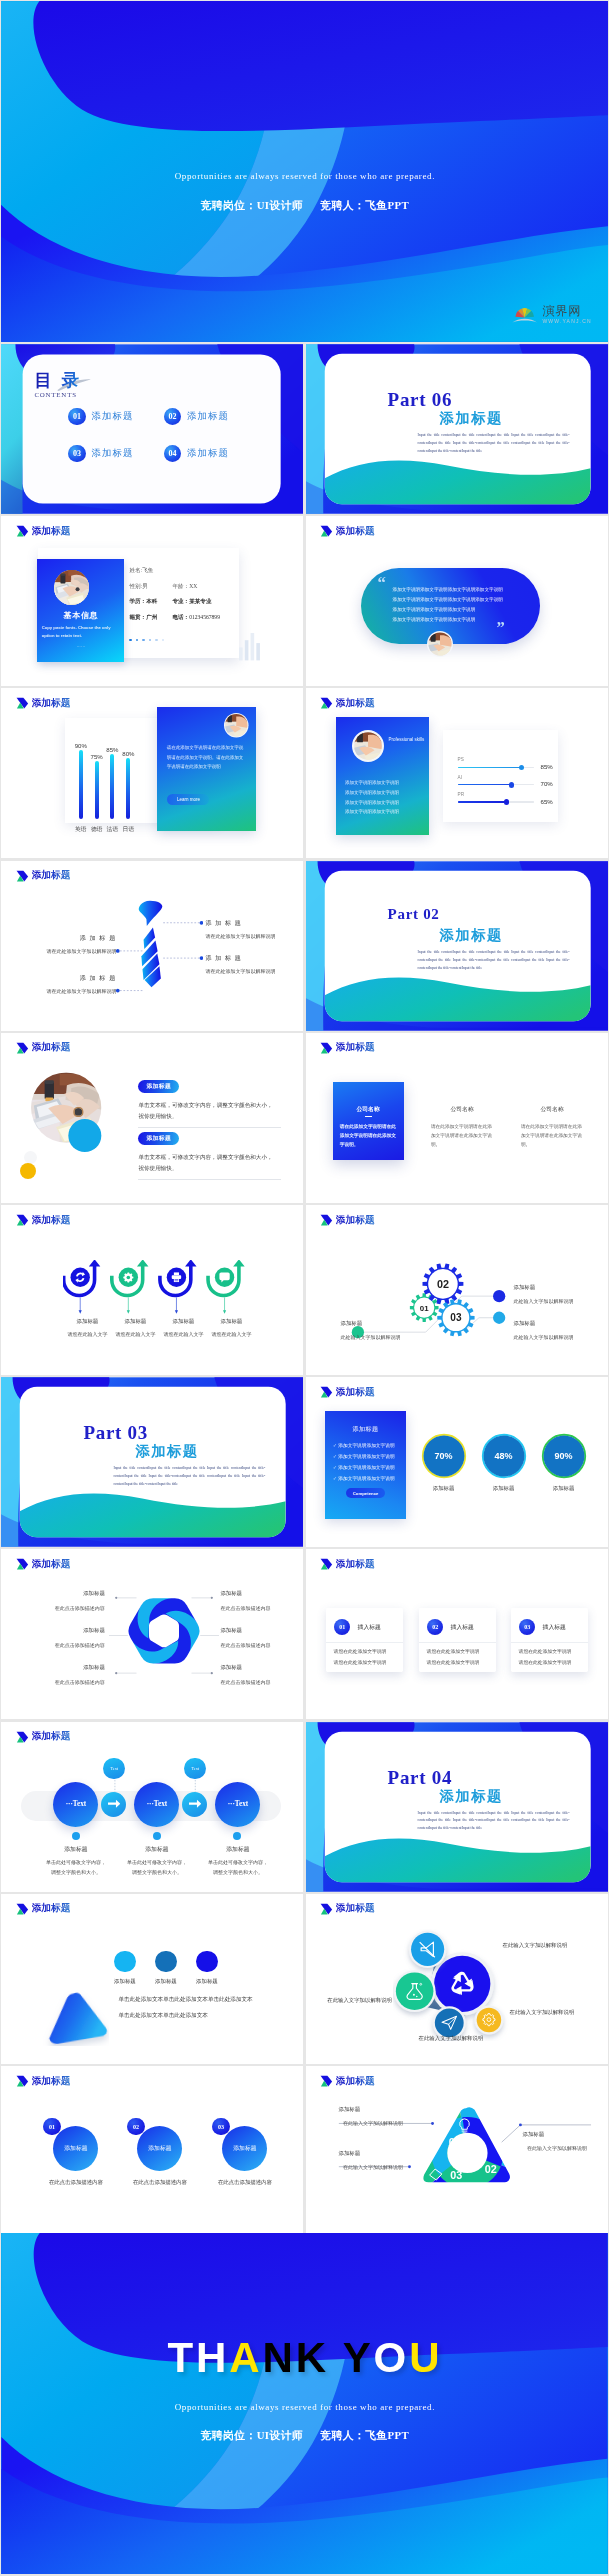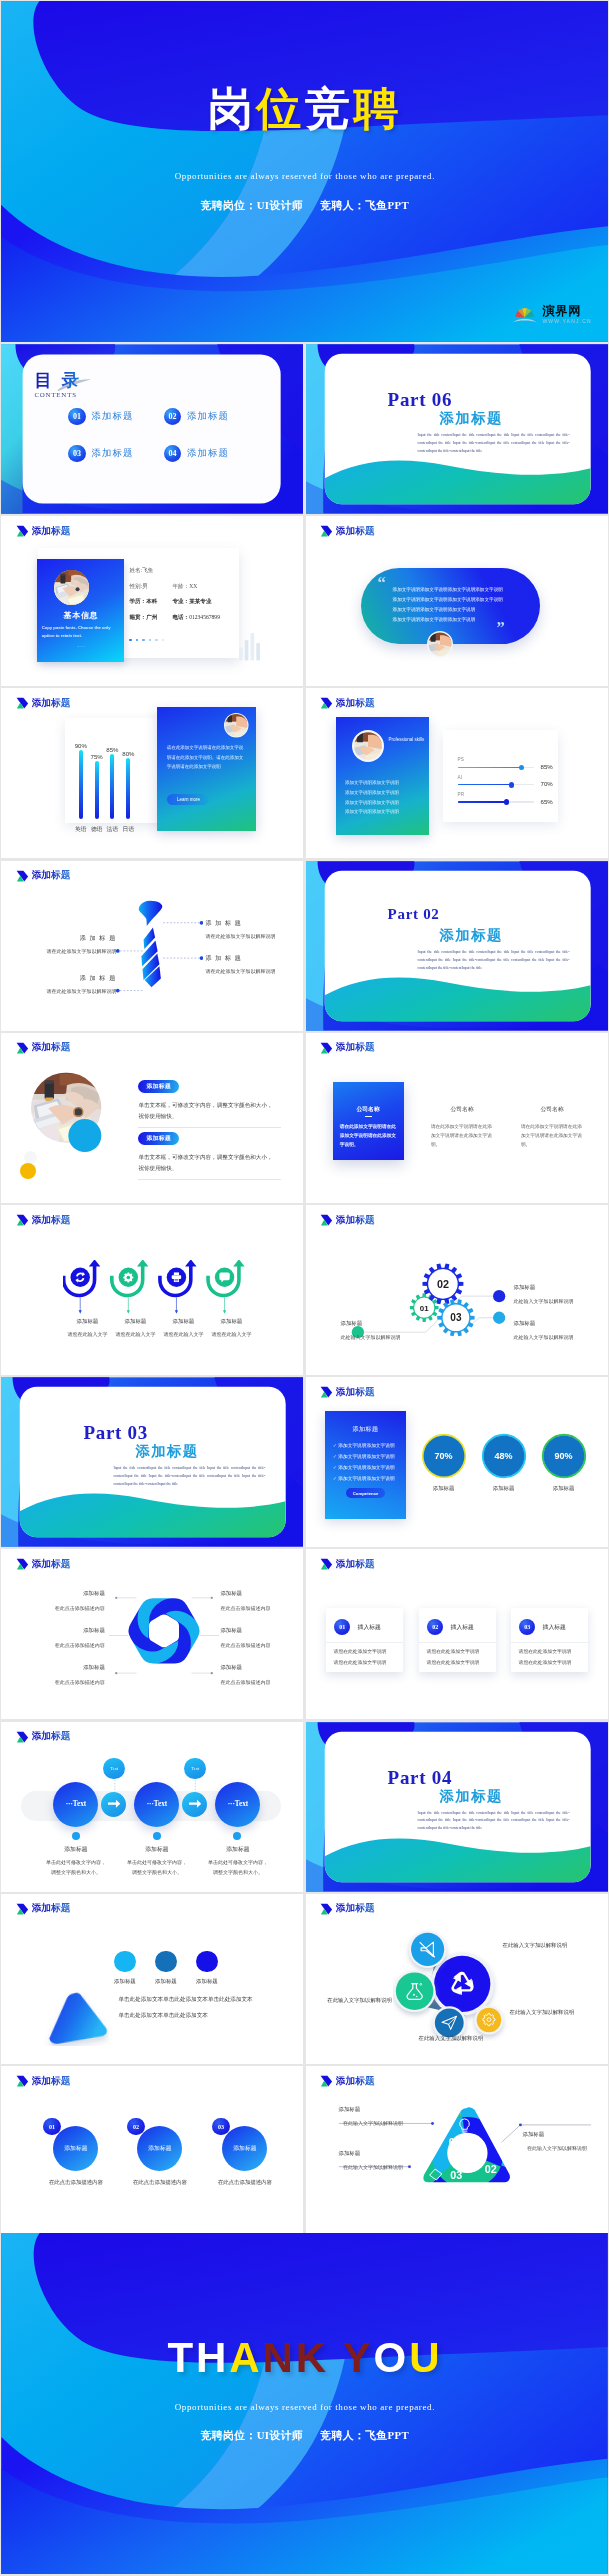--- a/index.html
+++ b/index.html
@@ -67,40 +67,37 @@
             <stop offset="1" stop-color="#00b9f3"></stop>
       </linearGradient>
     </defs>
     <rect width="841" height="472" fill="url(#cvbg)"></rect>
     <path d="M0 0 L355 0 C 390 70 378 180 330 270 C 282 360 190 430 80 472 L 0 472 Z" fill="url(#cvcy)"></path>
     <path d="M355 0 L470 0 C 500 80 486 195 432 290 C 378 384 280 446 180 472 L 80 472 C 190 430 282 360 330 270 C 378 180 390 70 355 0 Z" fill="#4ed0f9" opacity="0.62"></path>
     <path d="M70 -10 C 20 0 50 110 112 150 C 190 198 420 176 620 168 C 740 163 841 158 841 158 L 841 -10 Z" fill="url(#cvblob)"></path>
     <path d="M0 282 C 70 352 200 392 360 380 C 540 367 700 326 841 312 L 841 472 L 0 472 Z" fill="url(#cvbot)"></path>
     <path d="M0 326 C 90 392 250 414 440 396 C 630 378 760 346 841 338 L 841 472 L 0 472 Z" fill="url(#cvbot2)" opacity="0.92"></path>
   </svg>
-  <div class="t" style="left:0;right:0;top:78px;text-align:center;white-space:normal;font-family:'Liberation Serif',serif;font-weight:bold;font-size:45px;letter-spacing:3.6px;text-shadow:2.2px 2.2px 3.6px rgba(0,0,0,.18)">
-    <span style="color:#fff">岗</span><span style="color:#ffe500">位</span><span style="color:#fff">竞</span><span style="color:#ffe500">聘</span>
-  </div>
   <div class="t serif" style="left:0;right:0;top:170px;text-align:center;font-size:9px;color:#fff;letter-spacing:0.6px">Opportunities are always reserved for those who are prepared.</div>
   <div class="t" style="left:0;right:0;top:198px;text-align:center;font-size:10.8px;font-weight:bold;color:#fff;letter-spacing:0.4px">
     <span>竞聘岗位：</span><span class="serif">UI设计师</span><span style="display:inline-block;width:17.3px"></span><span>竞聘人：</span><span class="serif">飞鱼PPT</span>
   </div>
   <div class="abs" style="left:510px;top:302px;display:flex;align-items:center;gap:3.6px;opacity:.92">
     <svg width="27.4" height="21.7" viewBox="0 0 38 30">
       <g transform="translate(19,20)">
         <path d="M0 0 L-13 -1 A13 13 0 0 1 -9.2 -9.2 Z" fill="#e8403a"></path>
         <path d="M0 0 L-9.2 -9.2 A13 13 0 0 1 -3.5 -12.5 Z" fill="#f08a1e"></path>
         <path d="M0 0 L-3.5 -12.5 A13 13 0 0 1 3.5 -12.5 Z" fill="#fcc800"></path>
         <path d="M0 0 L3.5 -12.5 A13 13 0 0 1 9.2 -9.2 Z" fill="#8cc63e"></path>
         <path d="M0 0 L9.2 -9.2 A13 13 0 0 1 13 -1 Z" fill="#17a6a0"></path>
       </g>
       <path d="M2 27 C 10 20 28 20 36 27 C 28 23.5 10 23.5 2 27 Z" fill="#cfd5dd"></path>
     </svg>
     <div style="display:flex;flex-direction:column;line-height:1">
-      <span style="font-size:12.3px;font-weight:bold;color:#000000;letter-spacing:0.7px">演界网</span>
+      <span style="font-size:12.3px;font-weight:normal;color:#404040;letter-spacing:0.7px">演界网</span>
       <span style="font-size:5px;color:#c5ccd6;letter-spacing:1.2px;margin-top:1.4px">WWW.YANJ.CN</span>
     </div>
   </div>
 </div>
 
 <div class="grid">
 
 <div class="row">
 
   <div class="sl">
@@ -1144,21 +1141,21 @@
 <div class="thank">
   <svg class="abs" style="left:0;top:0" width="607" height="341" viewBox="0 0 841 473">
     <rect width="841" height="473" fill="url(#cvbg)"></rect>
     <path d="M0 0 L355 0 C 390 70 378 180 330 271 C 282 361 190 431 80 473 L 0 473 Z" fill="url(#cvcy)"></path>
     <path d="M355 0 L470 0 C 500 80 486 196 432 291 C 378 385 280 447 180 473 L 80 473 C 190 431 282 361 330 271 C 378 180 390 70 355 0 Z" fill="#4ed0f9" opacity="0.62"></path>
     <path d="M70 -10 C 20 0 50 110 112 150 C 190 198 420 176 620 168 C 740 163 841 158 841 158 L 841 -10 Z" fill="url(#cvblob)"></path>
     <path d="M0 283 C 70 353 200 393 360 381 C 540 368 700 327 841 313 L 841 473 L 0 473 Z" fill="url(#cvbot)"></path>
     <path d="M0 327 C 90 393 250 415 440 397 C 630 379 760 347 841 339 L 841 473 L 0 473 Z" fill="url(#cvbot2)" opacity="0.92"></path>
   </svg>
   <div class="t" style="left:0;right:0;top:101px;text-align:center;font-size:42px;font-weight:bold;letter-spacing:2.9px;text-shadow:2.9px 2.9px 4.3px rgba(0,0,0,.16)">
-    <span style="color:#fff">TH</span><span style="color:#ffe500">A</span><span style="color:#7f1d1d">NK Y</span><span style="color:#fff">O</span><span style="color:#ffe500">U</span>
+    <span style="color:#fff">TH</span><span style="color:#ffe500">A</span><span style="color:#000000">NK Y</span><span style="color:#fff">O</span><span style="color:#ffe500">U</span>
   </div>
   <div class="t serif" style="left:0;right:0;top:169px;text-align:center;font-size:9px;color:#fff;letter-spacing:0.6px">Opportunities are always reserved for those who are prepared.</div>
   <div class="t" style="left:0;right:0;top:196px;text-align:center;font-size:10.8px;font-weight:bold;color:#fff;letter-spacing:0.4px">
     <span>竞聘岗位：</span><span class="serif">UI设计师</span><span style="display:inline-block;width:17.3px"></span><span>竞聘人：</span><span class="serif">飞鱼PPT</span>
   </div>
 </div>
 </div>
 
 
 </body></html>

